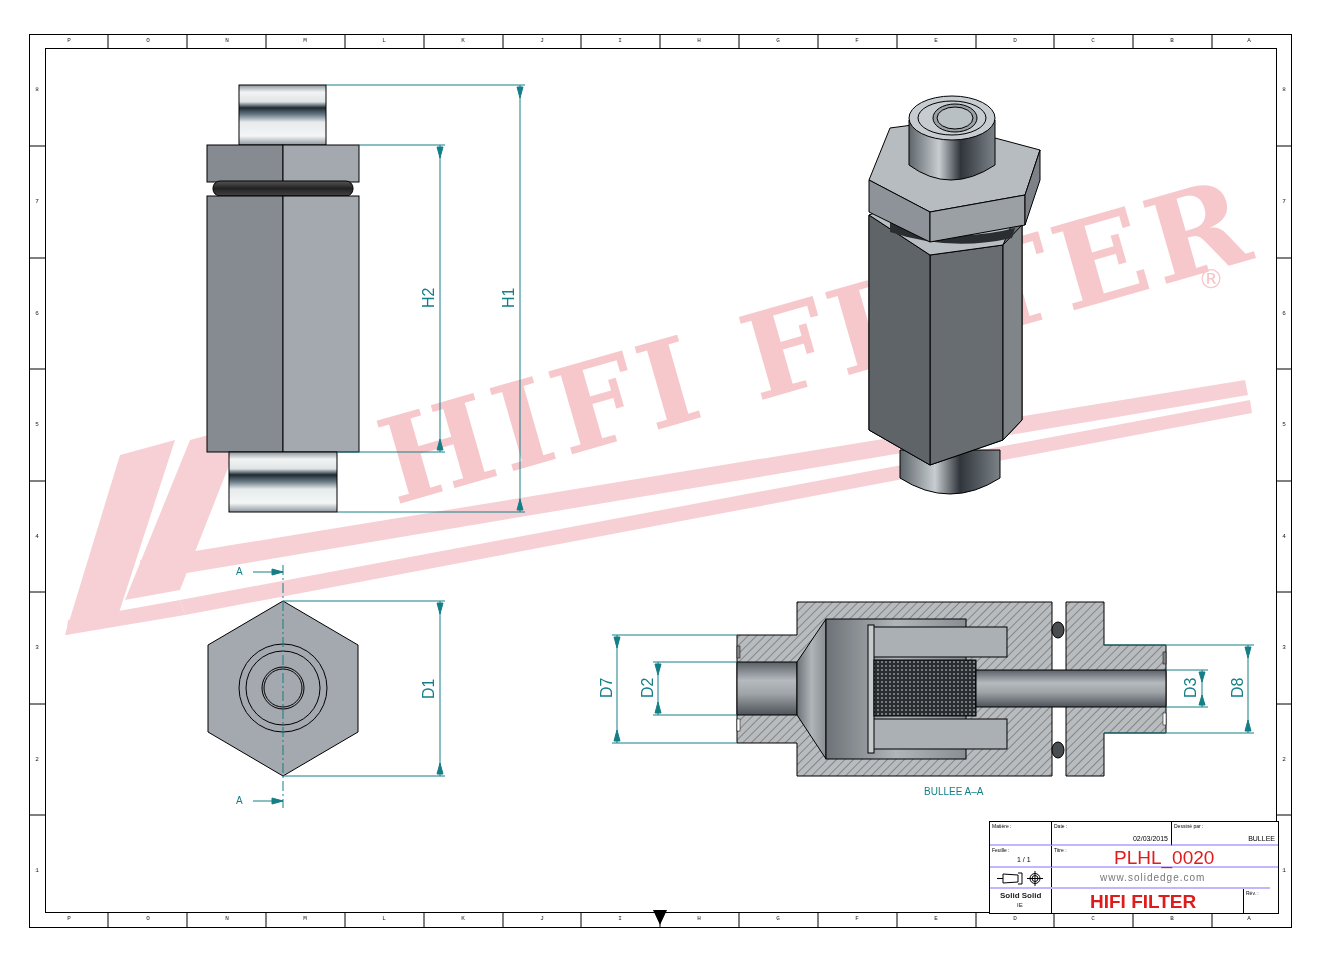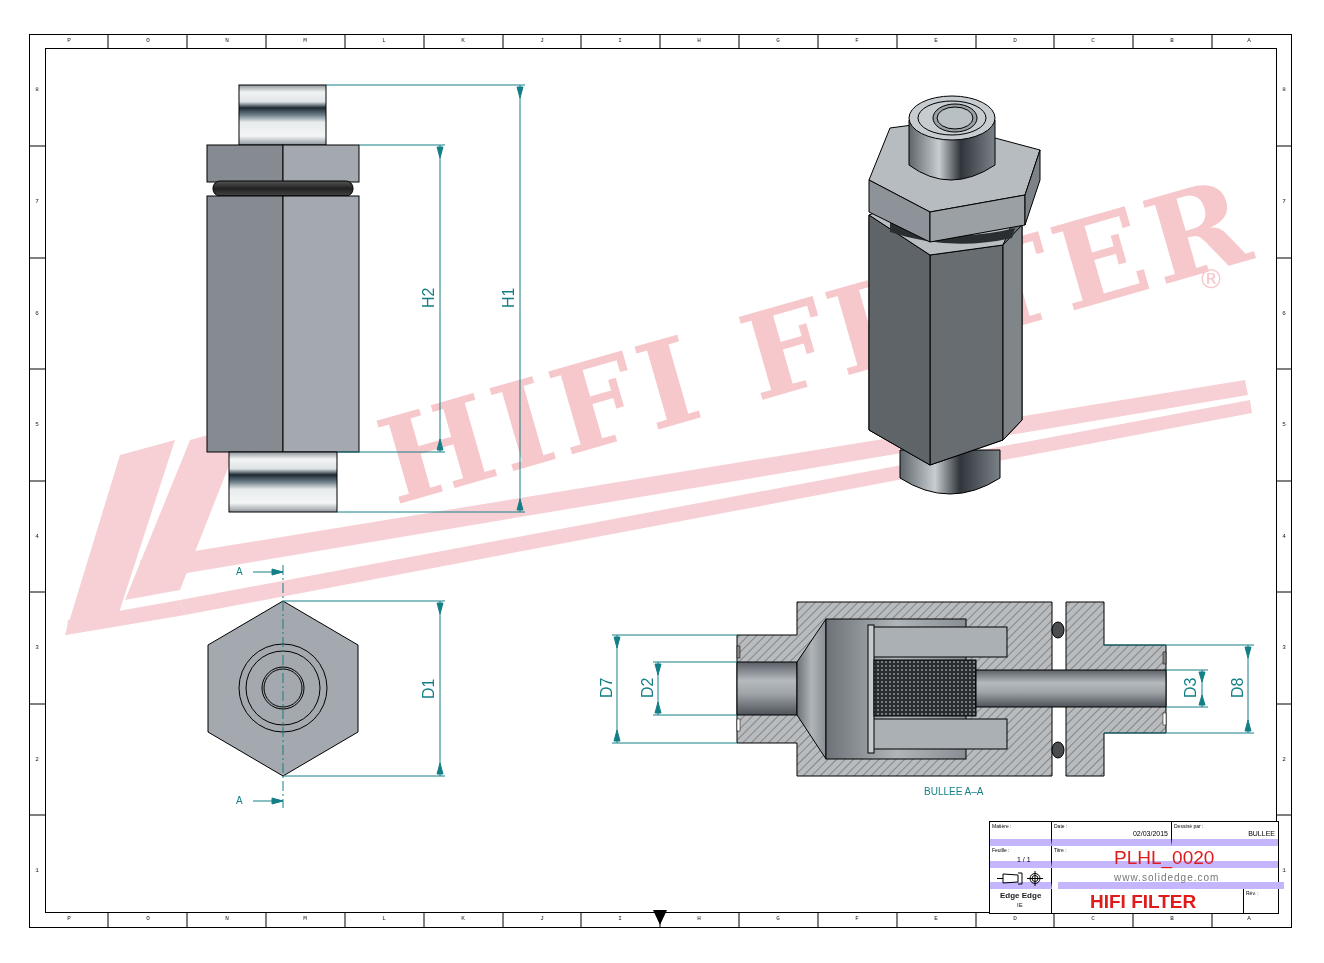--- a/index.html
+++ b/index.html
@@ -2,21 +2,21 @@
 <html><head>
 <meta charset="utf-8">
 <style>
   html,body{margin:0;padding:0;background:#fff;}
   body{width:1324px;height:963px;position:relative;overflow:hidden;font-family:"Liberation Sans",sans-serif;}
   .sheet{position:absolute;left:0;top:0;width:1324px;height:963px;}
   .zone-lbl{position:absolute;font-size:6px;color:#222;font-family:"Liberation Mono",monospace;text-align:center;}
   .dimtxt{position:absolute;color:#147f86;font-size:16px;font-family:"Liberation Sans",sans-serif;}
   .rot{transform:rotate(-90deg);transform-origin:center center;}
   .tb{position:absolute;left:989px;top:821px;width:288px;height:91px;border:1px solid #000;background:#fff;font-family:"Liberation Sans",sans-serif;}
-  .tbc{position:absolute;border-right:1px solid #000;border-bottom:7px solid #c4b5fd;box-sizing:border-box;}
+  .tbc{position:absolute;border-right:1px solid #000;border-bottom:2px solid #c4b5fd;box-sizing:border-box;}
   .tbl{position:absolute;left:2px;top:1px;font-size:5px;color:#000;}
   .tbv{position:absolute;font-size:7px;color:#000;}
 </style>
 </head>
 <body>
 
 <div class="sheet">
 
   <svg style="position:absolute;left:0;top:0" width="1324" height="963">
     <g fill="#f6ccd0" opacity="0.9">
@@ -356,25 +356,25 @@
           <line x1="28" y1="5" x2="32" y2="5"></line>
             <line x1="32" y1="5" x2="32" y2="16"></line>
             <line x1="28" y1="16" x2="32" y2="16"></line>
           <circle cx="45" cy="10.5" r="5"></circle>
           <circle cx="45" cy="10.5" r="3"></circle>
           <line x1="37" y1="10.5" x2="53" y2="10.5"></line>
           <line x1="45" y1="3" x2="45" y2="18"></line>
         </g>
       </svg>
     </div>
-    <div class="tbc" style="left:68px;top:46px;width:226px;height:21px;border-right:none">
+    <div class="tbc" style="left:54px;top:46px;width:226px;height:21px;border-right:none">
       <span style="position:absolute;left:56px;top:4px;font-size:10px;color:#777;letter-spacing:1px">www.solidedge.com</span>
     </div>
     <div class="tbc" style="left:0;top:67px;width:62px;height:24px;border-bottom:none">
-      <span style="position:absolute;left:10px;top:2px;font-size:8px;font-weight:bold;color:#222">Edge Edge</span>
+      <span style="position:absolute;left:10px;top:2px;font-size:8px;font-weight:bold;color:#222">Solid Solid</span>
       <span style="position:absolute;left:27px;top:13px;font-size:6px;color:#222">IE</span>
     </div>
     <div class="tbc" style="left:62px;top:67px;width:192px;height:24px;border-bottom:none">
       <span style="position:absolute;left:38px;top:2px;font-size:19px;font-weight:bold;color:#e01b1b">HIFI FILTER</span>
     </div>
     <div class="tbc" style="left:254px;top:67px;width:34px;height:24px;border-bottom:none;border-right:none">
       <span class="tbl">Rév. :</span>
     </div>
   </div>
 </div>

